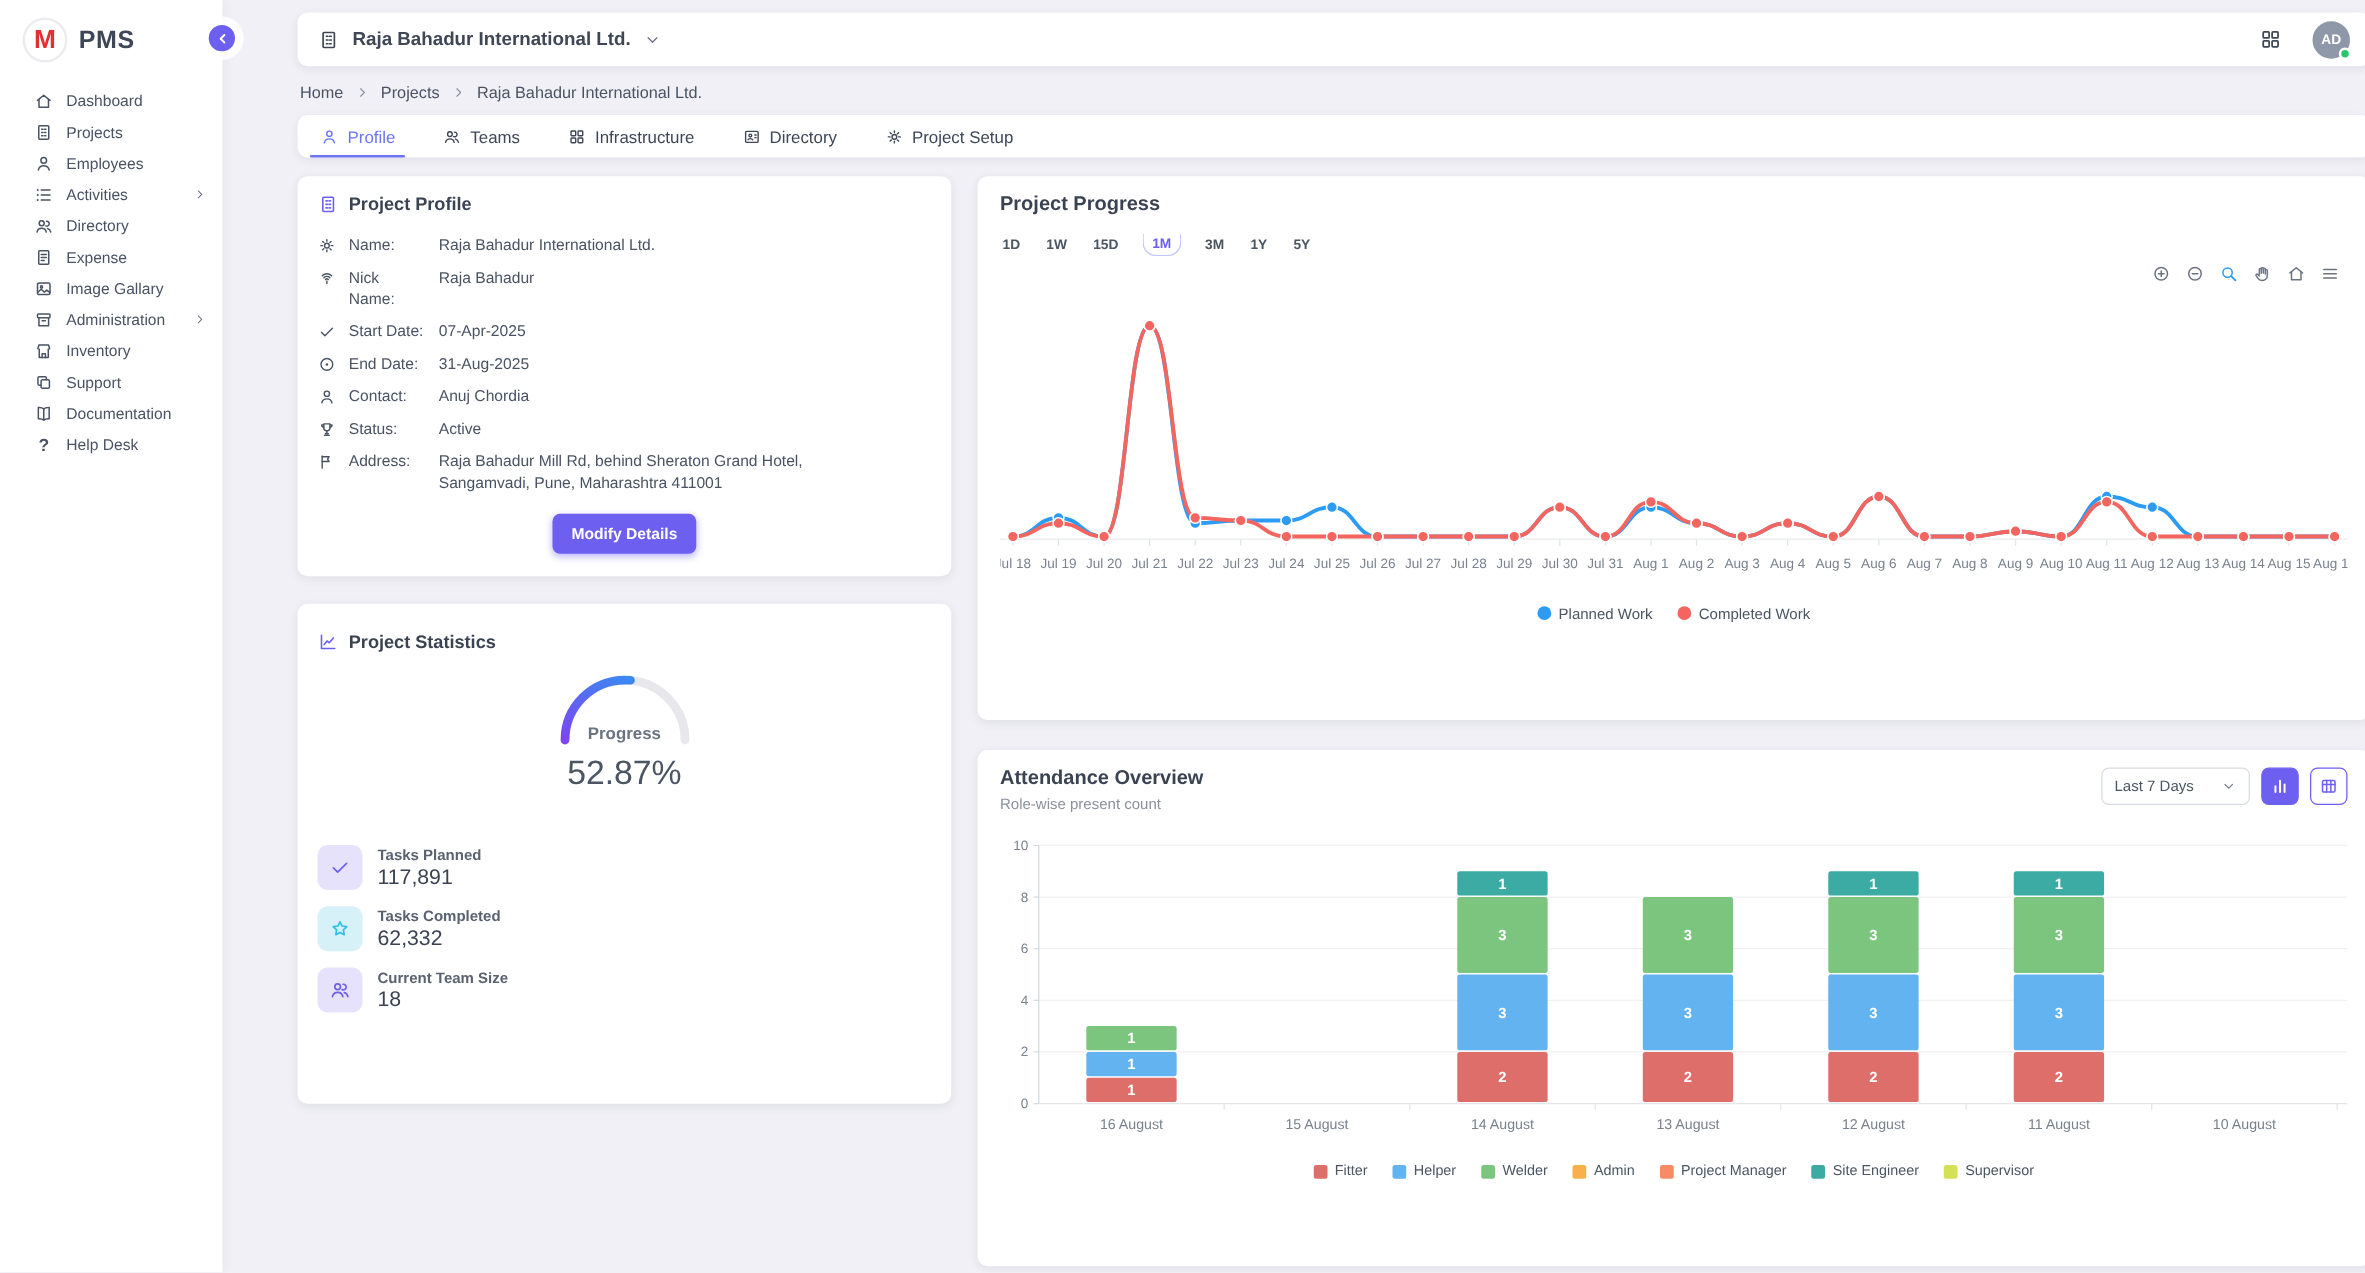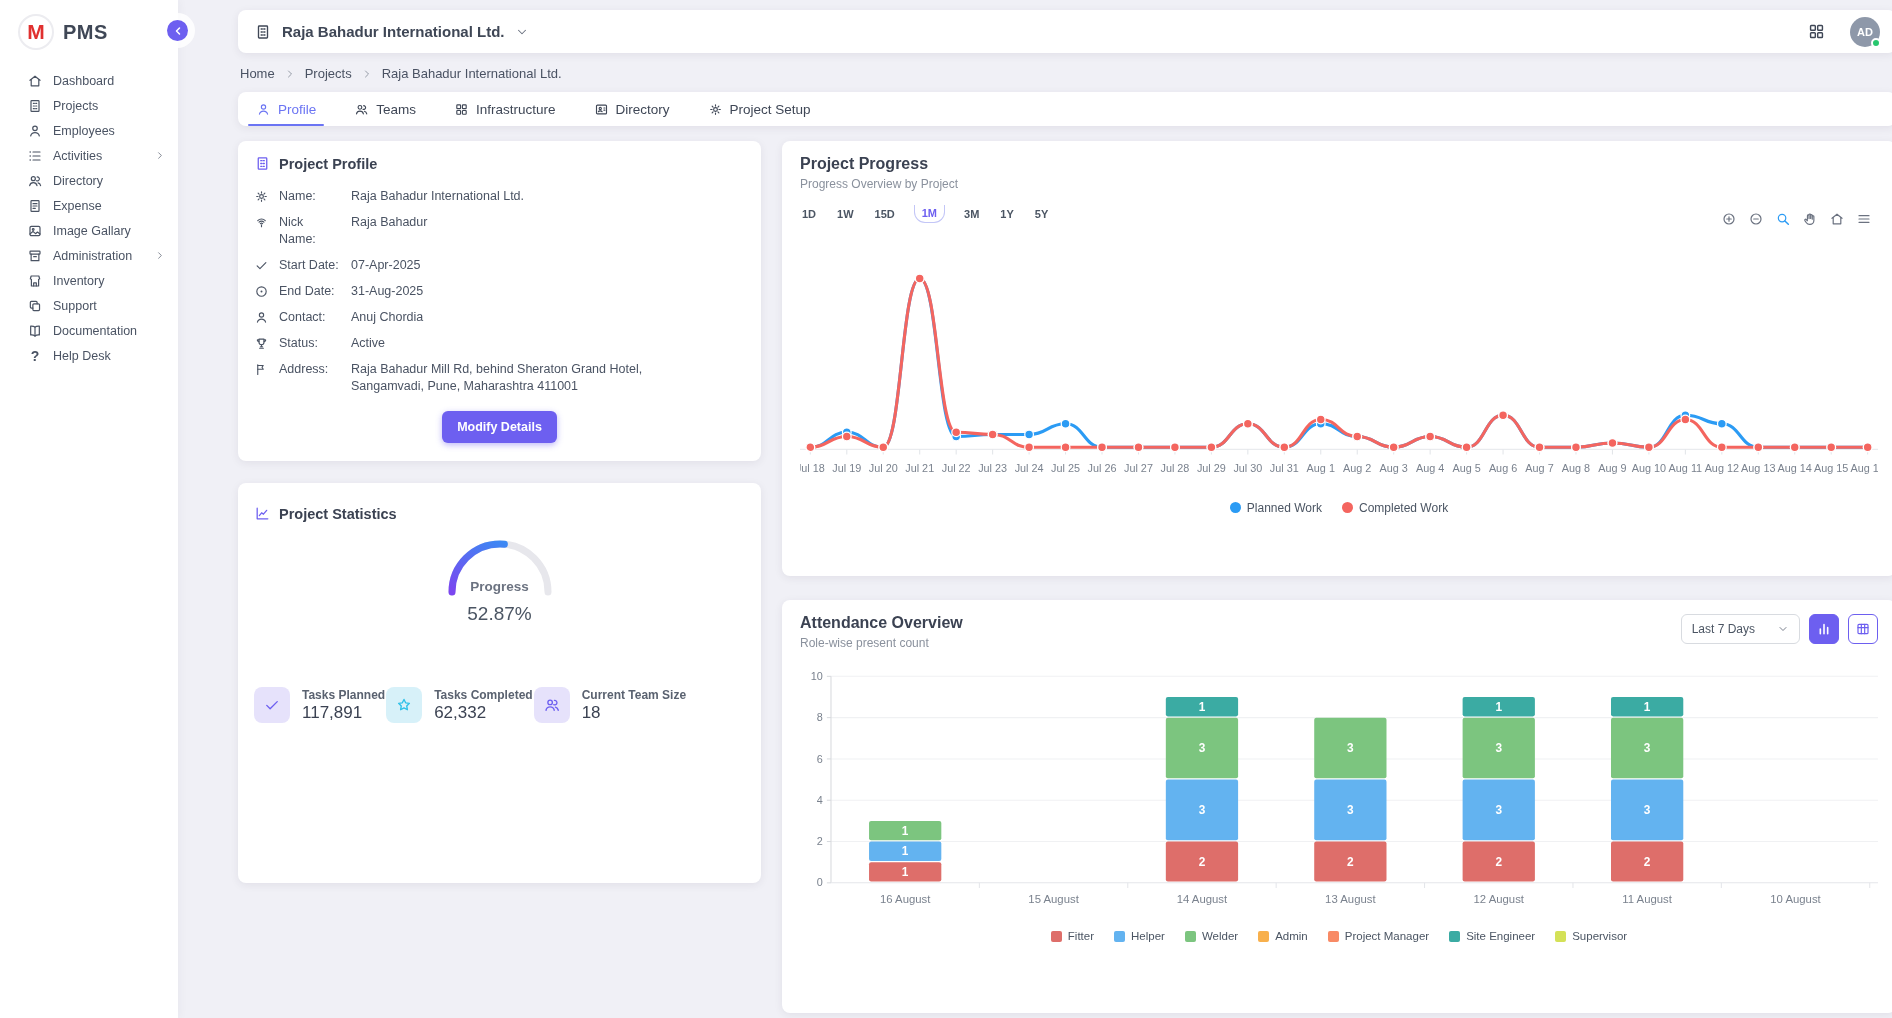--- a/index.html
+++ b/index.html
@@ -89,22 +89,22 @@
   .btn-primary {
     background: #6d5ff0; color: #fff; border: none; border-radius: 6px;
     font-family: inherit; font-size: 12.5px; font-weight: bold; padding: 9px 15px; cursor: pointer;
     box-shadow: 0 2px 6px rgba(109,95,240,.45);
   }
   
   .stats-card { margin-top: 22px; padding: 22px 16px; height: 400px; }
   .gauge-wrap { margin-top: 10px; display: flex; flex-direction: column; align-items: center; }
   .gauge-label { position: absolute; bottom: 2px; width: 100%; text-align: center; font-size: 13.5px; font-weight: bold; color: #6b7280; }
   .gauge-box { position: relative; width: 120px; height: 64px; }
-  .gauge-value { font-size: 19px; color: #4b5563; margin-top: 7px; }
-  .stat-rows { margin-top: 62px; display: flex; flex-direction: row; gap: 1px; }
+  .gauge-value { font-size: 27px; color: #4b5563; margin-top: 7px; }
+  .stat-rows { margin-top: 42px; display: flex; flex-direction: column; gap: 13px; }
   .stat-row { display: flex; align-items: center; gap: 12px; }
   .stat-iconbox { width: 36px; height: 36px; border-radius: 8px; display: flex; align-items: center; justify-content: center; }
   .stat-iconbox .ic { width: 18px; height: 18px; }
   .stat-label { font-size: 12px; font-weight: bold; color: #5a6270; }
   .stat-value { font-size: 17px; color: #3b4252; margin-top: 1px; }
   
   .progress-card { padding: 14px 18px 10px; height: 435px; position: relative; }
   .card-h1 { font-size: 16px; font-weight: bold; color: #3b4252; }
   .card-sub { font-size: 12px; color: #8a919d; margin-top: 4px; }
   .range-row { display: flex; align-items: center; gap: 17px; margin-top: 14px; }
@@ -464,21 +464,20 @@
             </div>
           </div>
       </div>
 
     </div>
 
     <div class="col-right">
 
       <div class="card progress-card">
         <div class="card-h1">Project Progress</div>
-        <div class="card-sub">Progress Overview by Project</div>
         <div class="range-row" id="range-row">
             <span class="range-btn">1D</span>
             <span class="range-btn">1W</span>
             <span class="range-btn">15D</span>
             <span class="range-btn active">1M</span>
             <span class="range-btn">3M</span>
             <span class="range-btn">1Y</span>
             <span class="range-btn">5Y</span>
           </div>
         <div class="chart-toolbar" id="chart-toolbar">

